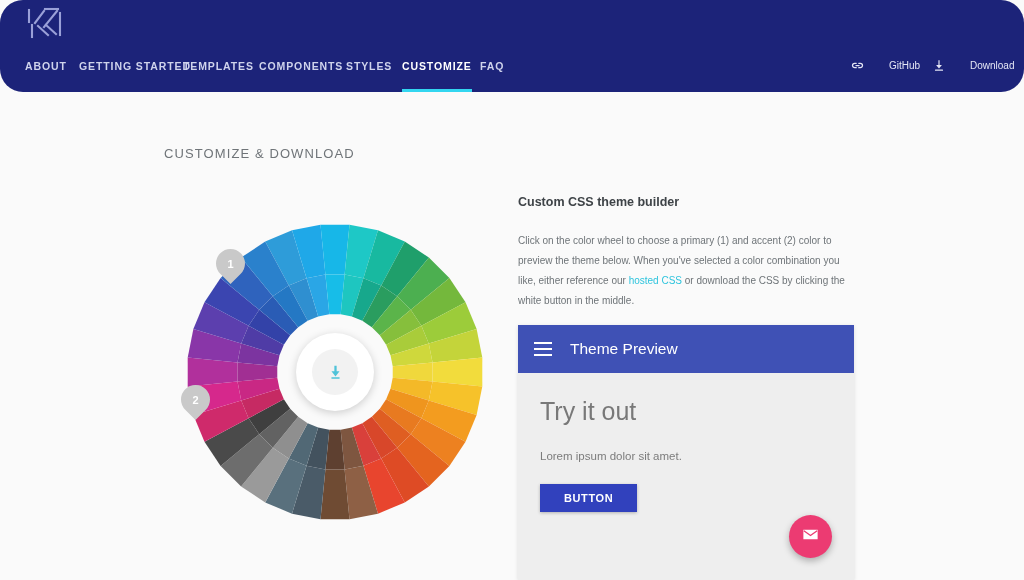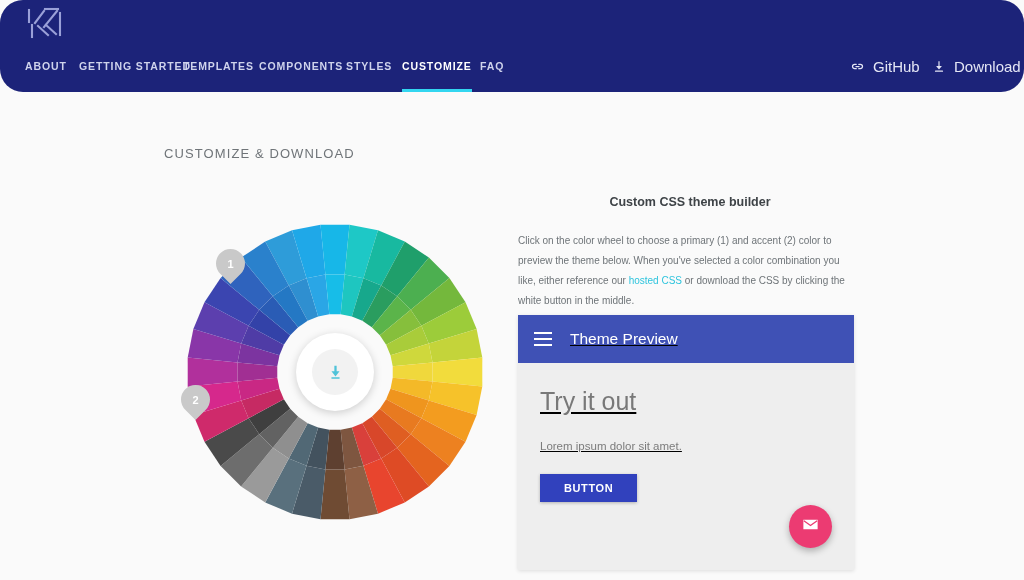--- a/index.html
+++ b/index.html
@@ -31,22 +31,22 @@
     display:flex; align-items:flex-start; padding-top:8px;
     color:#cfd3ec; font-size:10.5px; letter-spacing:.9px; font-weight:bold;
     text-transform:uppercase; cursor:pointer; white-space:nowrap;
   }
   .nav-item.active{ color:#ffffff; }
   .nav-underline{
     position:absolute; bottom:0; left:0; right:0; height:3px; background:#33d6f0;
   }
 
   .header-right{
-    position:absolute; top:58px; display:flex; align-items:center; gap:8px;
-    color:#e4e6f5; font-size:15px; cursor:pointer; white-space:nowrap;
+    position:absolute; top:58px; display:flex; align-items:center; gap:24px;
+    color:#e4e6f5; font-size:10px; cursor:pointer; white-space:nowrap;
   }
   .hr-icon{ display:flex; align-items:center; }
 
   
   #page-title{
     position:absolute; left:164px; top:146px;
     color:#6f7478; font-size:13px; letter-spacing:1.1px;
     text-transform:uppercase;
   }
 
@@ -77,33 +77,32 @@
   }
   .marker span{ transform:rotate(45deg); display:block; }
   #marker-1{ left:31px; top:27px; transform:rotate(-45deg); }
   #marker-2{ left:-4px; top:163px; transform:rotate(-45deg); }
 
   
   #builder-col{
     position:absolute; left:518px; top:195px; width:336px;
   }
   #builder-heading{
-    font-size:12.5px; font-weight:bold; color:#3e4347; margin:0 0 22px 8px;text-align:center;
+    font-size:12.5px; font-weight:bold; color:#3e4347; margin:0 0 22px 0;
   }
   #builder-desc{
     font-size:10px; line-height:2.0; color:#6e7478; margin:0;
   }
   #hosted-css-link{ color:#2ec4dd; text-decoration:none; cursor:pointer; }
 
   
   #theme-preview-card{
-    position:absolute; left:518px; top:315px; width:336px; height:255px;
+    position:absolute; left:518px; top:325px; width:336px; height:255px;
     background:#eeeeee; box-shadow:0 1px 4px rgba(0,0,0,.12);
     overflow:hidden;
-    text-decoration:underline;
   }
   #preview-appbar{
     height:48px; background:#3f51b5; display:flex; align-items:center;
     padding-left:16px; gap:18px;
   }
   #hamburger-icon{ display:flex; flex-direction:column; gap:4px; cursor:pointer; }
   #hamburger-icon i{ display:block; width:18px; height:2px; background:#fff; }
   #preview-appbar-title{ color:#ffffff; font-size:15.5px; }
   #preview-body{ position:relative; height:207px; padding:24px 22px 0 22px; }
   #preview-headline{ font-size:25px; color:#787878; font-weight:normal; margin:0 0 24px 0; }

